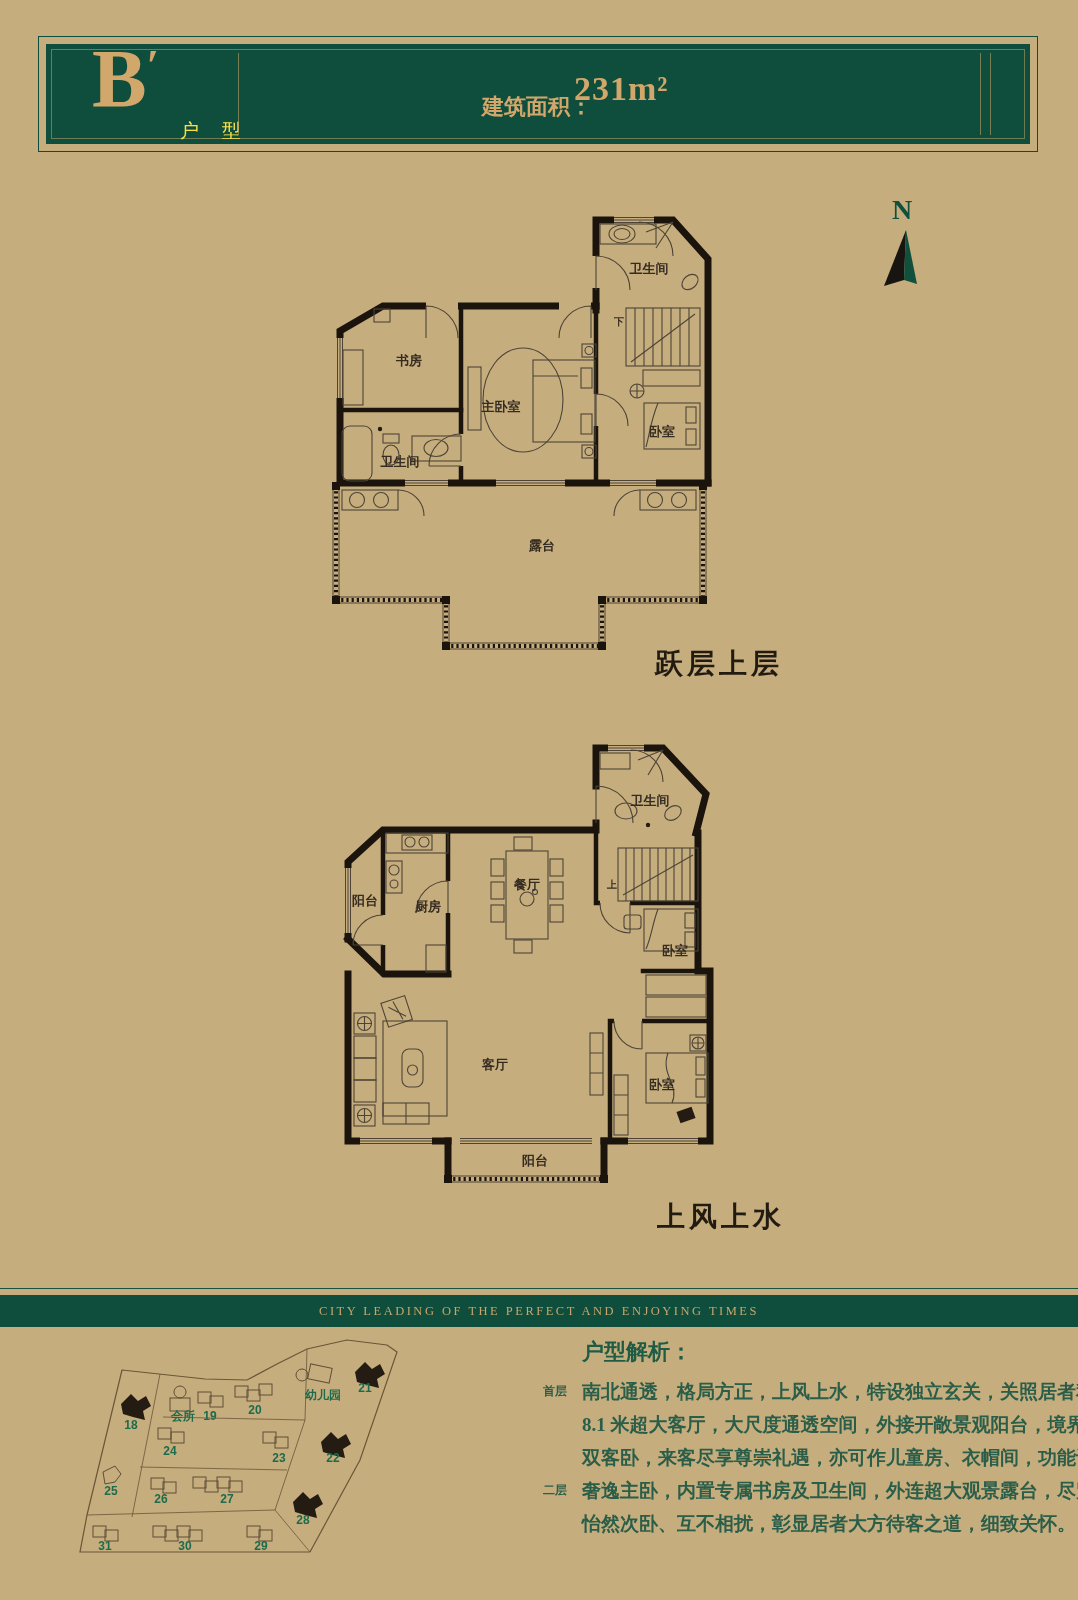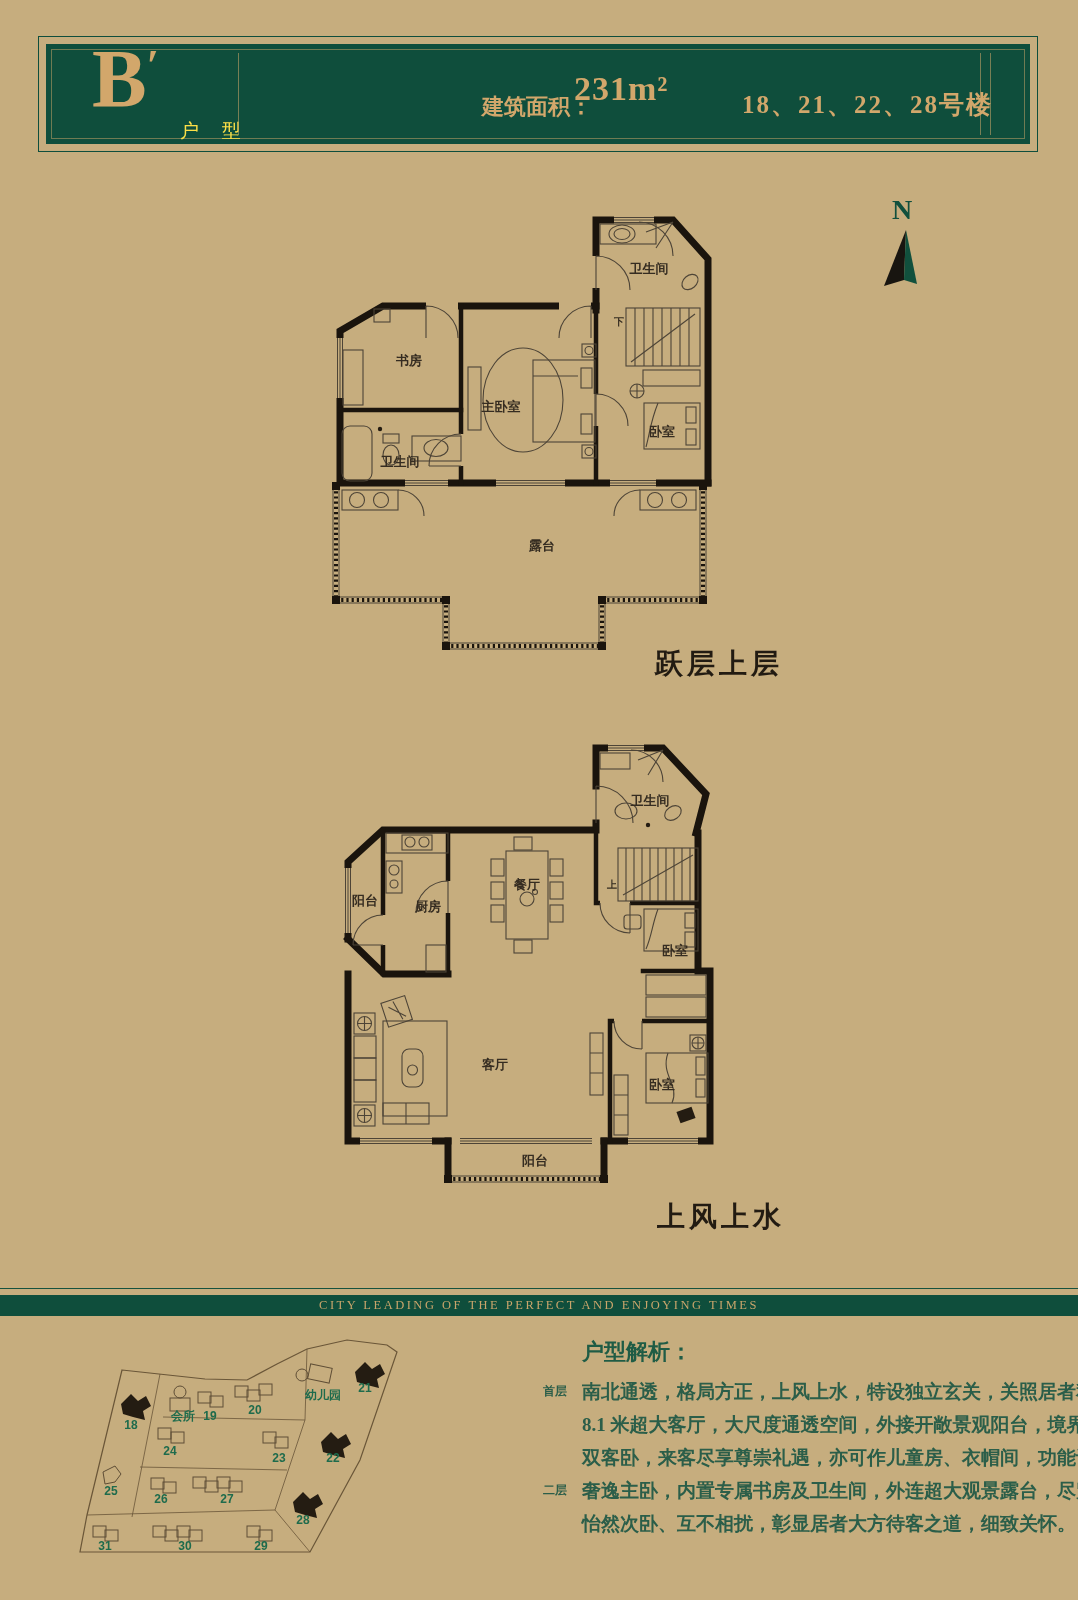--- a/index.html
+++ b/index.html
@@ -38,21 +38,21 @@
   .dash{stroke:#1a140d;stroke-width:4;stroke-dasharray:2.2 3;fill:none}
   .post{fill:#1a140d}
   .darkfill{fill:#241c12}
   .plabel{font:600 13px "Liberation Serif",serif;fill:#352c21;text-anchor:middle}
   .pslabel{font:600 10px "Liberation Serif",serif;fill:#352c21;text-anchor:middle}
 
   .cap{font-size:28px;color:#221b12;letter-spacing:4px;font-weight:600;font-family:"Liberation Serif",serif}
 
   
   .div-hair{left:0;top:1288px;width:1078px;height:1px;background:#16523e}
-  .div-band{left:0;top:1295px;width:1078px;height:21px;background:#0f4e3c;display:flex;align-items:center;justify-content:center}
+  .div-band{left:0;top:1295px;width:1078px;height:32px;background:#0f4e3c;display:flex;align-items:center;justify-content:center}
   .div-slogan{color:#c9a56b;font-size:12.5px;letter-spacing:2.5px;font-family:"Liberation Serif",serif}
 
   
   .map{left:55px;top:1322px}
   .mline{stroke:#6a5638;stroke-width:1.2;fill:none}
   .mroad{stroke:#6a5638;stroke-width:.8;fill:none}
   .mbld{stroke:#5f4e36;stroke-width:1;fill:none}
   .mlabel{font:600 12px "Liberation Sans",sans-serif;fill:#1e6b4c;text-anchor:middle}
 
   
@@ -66,21 +66,20 @@
 <body>
 
 <div class="abs hdr">
   <div class="hdr-in">
     <div class="hdr-hairline"></div>
     <div class="unit-letter"><span>B</span><span class="unit-prime">′</span></div>
     <div class="unit-type">户 型</div>
     <div class="hdr-vline"></div>
     <div class="area-label">建筑面积：</div>
     <div class="area-value">231m²</div>
-    <div class="buildings">18、21、22、28号楼</div>
     <div class="hdr-dline" style="left:934px"></div>
     <div class="hdr-dline" style="left:944px"></div>
   </div>
 </div>
 
 <div class="abs compass">
   <div class="n">N</div>
   <svg width="76" height="66">
     <polygon points="42,4 20,60 40,54" fill="#181510"></polygon>
     <polygon points="42,4 40,54 53,58" fill="#11503d"></polygon>

